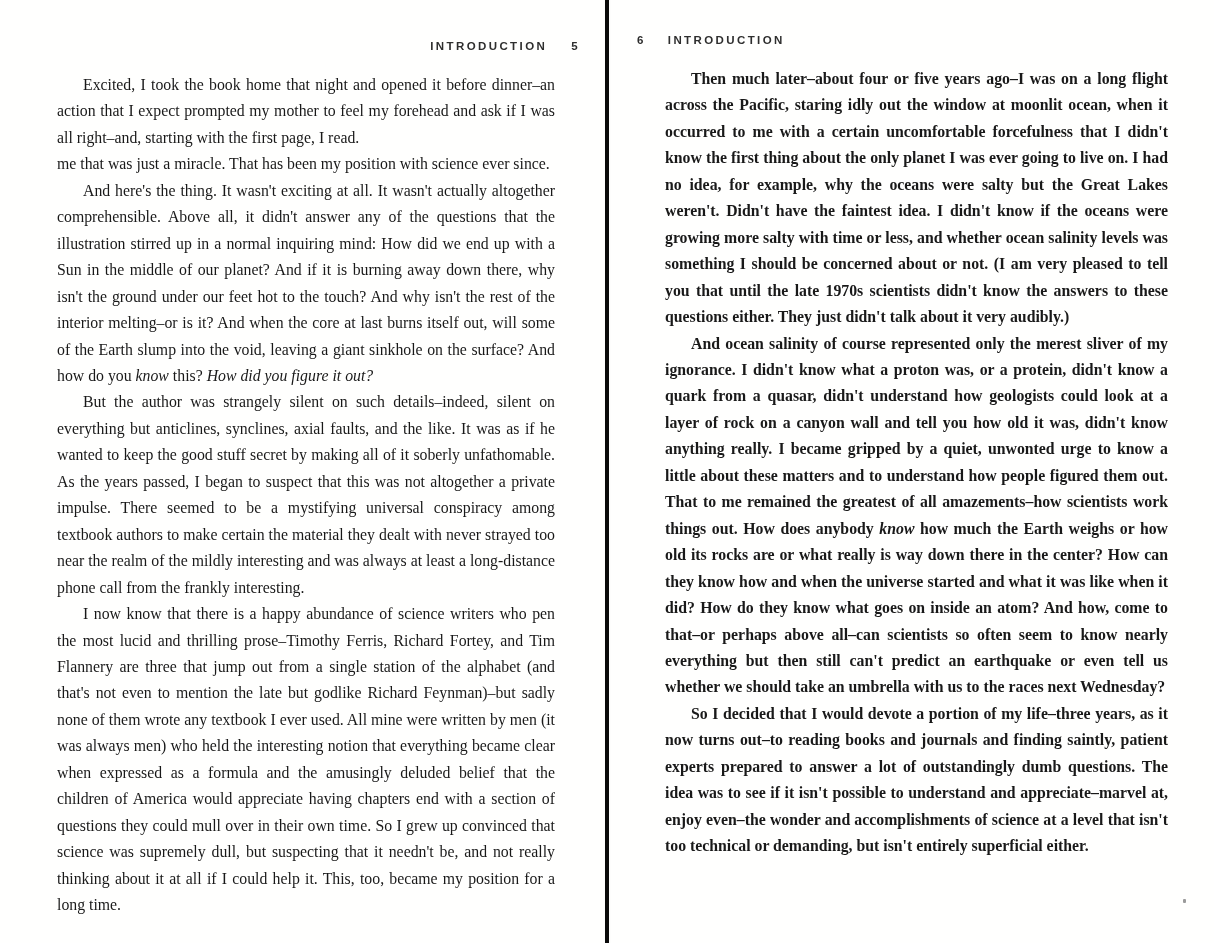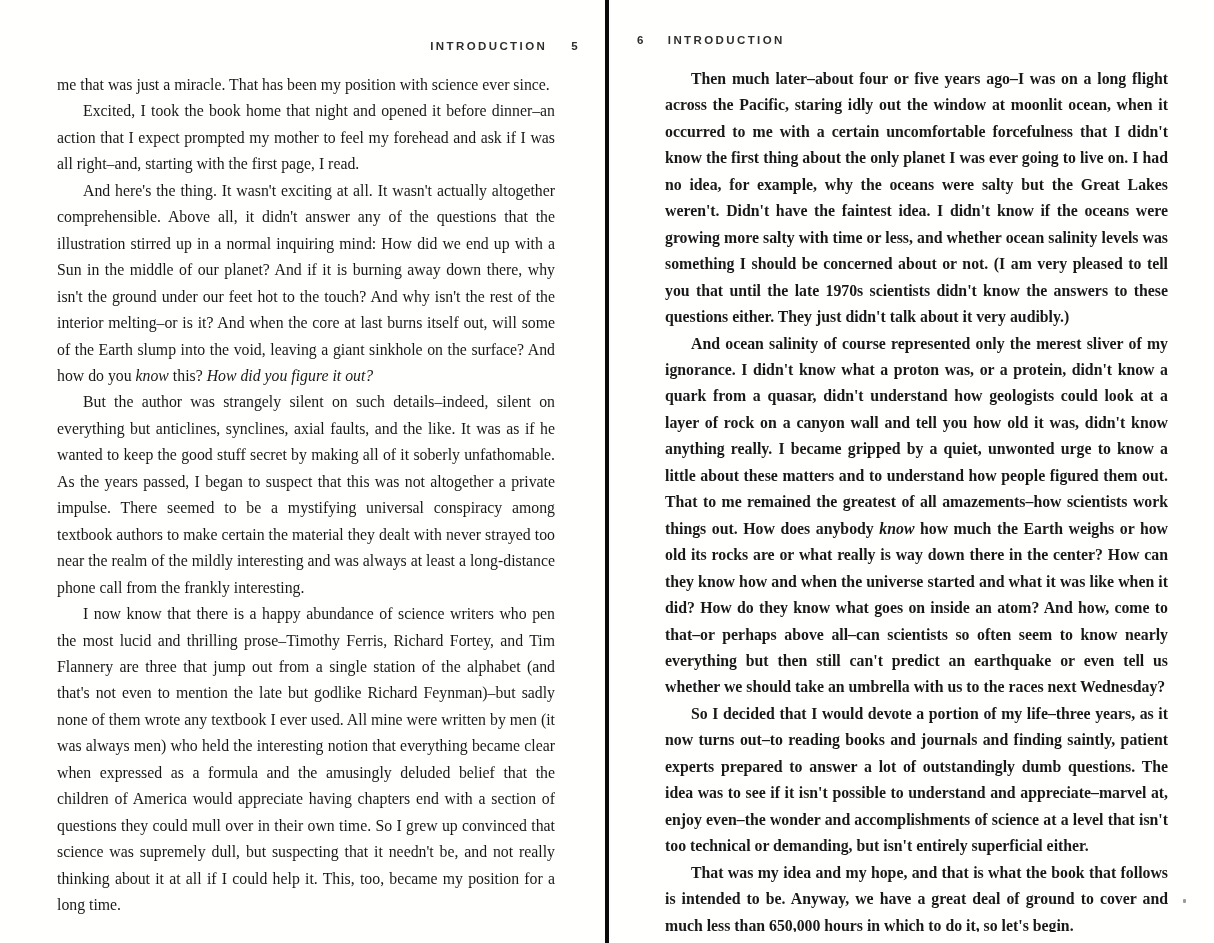--- a/index.html
+++ b/index.html
@@ -72,38 +72,37 @@
 <body>
 
 <div class="spread">
 
   <section class="page page-left">
     <header class="running-head rh-left">
       <span>INTRODUCTION</span>
       <span>5</span>
     </header>
     <div class="text-block tb-left" id="left-paras">
+        <p class="para indent"><span>Excited, I took the book home that night and opened it before dinner–an action that I expect prompted my mother to feel my forehead and ask if I was all right–and, starting with the first page, I read.</span></p>
         <p class="para"><span>me that was just a miracle. That has been my position with science ever since.</span></p>
-        <p class="para indent"><span>Excited, I took the book home that night and opened it before dinner–an action that I expect prompted my mother to feel my forehead and ask if I was all right–and, starting with the first page, I read.</span></p>
         <p class="para indent"><span>And here's the thing. It wasn't exciting at all. It wasn't actually altogether comprehensible. Above all, it didn't answer any of the questions that the illustration stirred up in a normal inquiring mind: How did we end up with a Sun in the middle of our planet? And if it is burning away down there, why isn't the ground under our feet hot to the touch? And why isn't the rest of the interior melting–or is it? And when the core at last burns itself out, will some of the Earth slump into the void, leaving a giant sinkhole on the surface? And how do you </span><span class="em">know</span><span> this? </span><span class="em">How did you figure it out?</span></p>
         <p class="para indent"><span>But the author was strangely silent on such details–indeed, silent on everything but anticlines, synclines, axial faults, and the like. It was as if he wanted to keep the good stuff secret by making all of it soberly unfathomable. As the years passed, I began to suspect that this was not altogether a private impulse. There seemed to be a mystifying universal conspiracy among textbook authors to make certain the material they dealt with never strayed too near the realm of the mildly interesting and was always at least a long-distance phone call from the frankly interesting.</span></p>
         <p class="para indent"><span>I now know that there is a happy abundance of science writers who pen the most lucid and thrilling prose–Timothy Ferris, Richard Fortey, and Tim Flannery are three that jump out from a single station of the alphabet (and that's not even to mention the late but godlike Richard Feynman)–but sadly none of them wrote any textbook I ever used. All mine were written by men (it was always men) who held the interesting notion that everything became clear when expressed as a formula and the amusingly deluded belief that the children of America would appreciate having chapters end with a section of questions they could mull over in their own time. So I grew up convinced that science was supremely dull, but suspecting that it needn't be, and not really thinking about it at all if I could help it. This, too, became my position for a long time.</span></p>
       </div>
   </section>
 
   <div class="gutter"></div>
 
   <section class="page page-right">
     <header class="running-head rh-right">
       <span>6</span>
       <span>INTRODUCTION</span>
     </header>
     <div class="text-block tb-right" id="right-paras">
         <p class="para indent"><span>Then much later–about four or five years ago–I was on a long flight across the Pacific, staring idly out the window at moonlit ocean, when it occurred to me with a certain uncomfortable forcefulness that I didn't know the first thing about the only planet I was ever going to live on. I had no idea, for example, why the oceans were salty but the Great Lakes weren't. Didn't have the faintest idea. I didn't know if the oceans were growing more salty with time or less, and whether ocean salinity levels was something I should be concerned about or not. (I am very pleased to tell you that until the late 1970s scientists didn't know the answers to these questions either. They just didn't talk about it very audibly.)</span></p>
         <p class="para indent"><span>And ocean salinity of course represented only the merest sliver of my ignorance. I didn't know what a proton was, or a protein, didn't know a quark from a quasar, didn't understand how geologists could look at a layer of rock on a canyon wall and tell you how old it was, didn't know anything really. I became gripped by a quiet, unwonted urge to know a little about these matters and to understand how people figured them out. That to me remained the greatest of all amazements–how scientists work things out. How does anybody </span><span class="em">know</span><span> how much the Earth weighs or how old its rocks are or what really is way down there in the center? How can they know how and when the universe started and what it was like when it did? How do they know what goes on inside an atom? And how, come to that–or perhaps above all–can scientists so often seem to know nearly everything but then still can't predict an earthquake or even tell us whether we should take an umbrella with us to the races next Wednesday?</span></p>
         <p class="para indent"><span>So I decided that I would devote a portion of my life–three years, as it now turns out–to reading books and journals and finding saintly, patient experts prepared to answer a lot of outstandingly dumb questions. The idea was to see if it isn't possible to understand and appreciate–marvel at, enjoy even–the wonder and accomplishments of science at a level that isn't too technical or demanding, but isn't entirely superficial either.</span></p>
-        <p class="para indent"><span>That was my idea and my hope, and that is what the book that follows is intended to be. Anyway, we have a great deal of ground to cover and much less than 650,000 hours in which to do it, so let's begin.</span></p>
       </div>
   </section>
 
   <div class="speck"></div>
 
 </div>
 
 </body></html>

